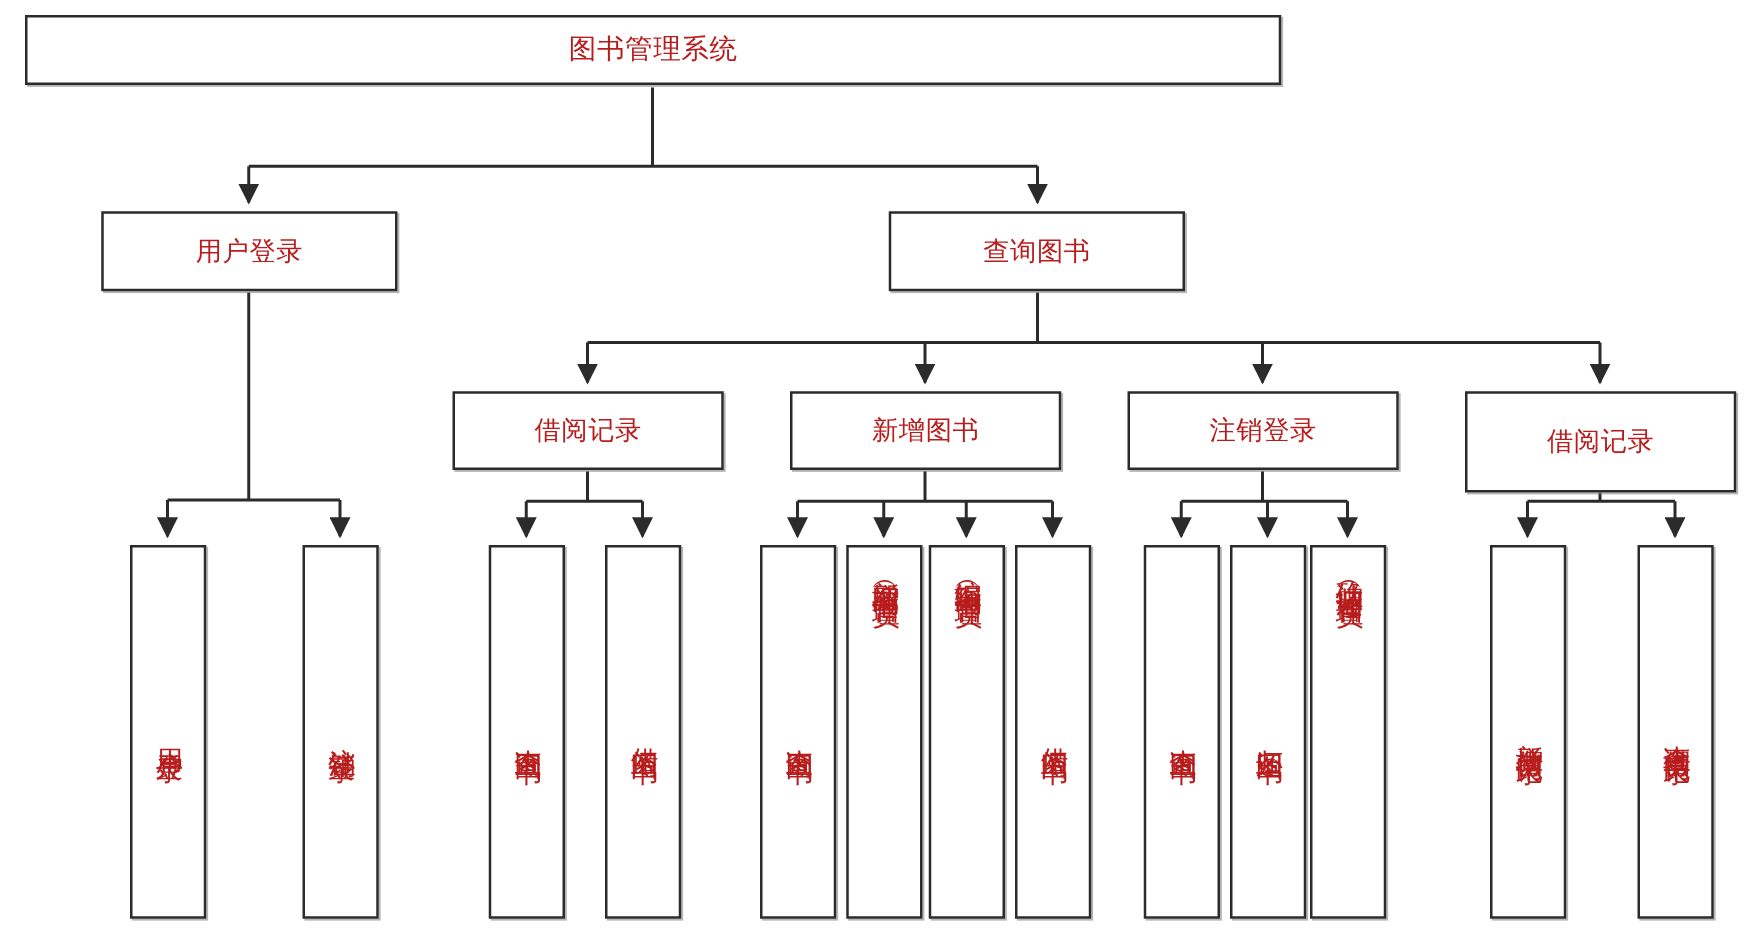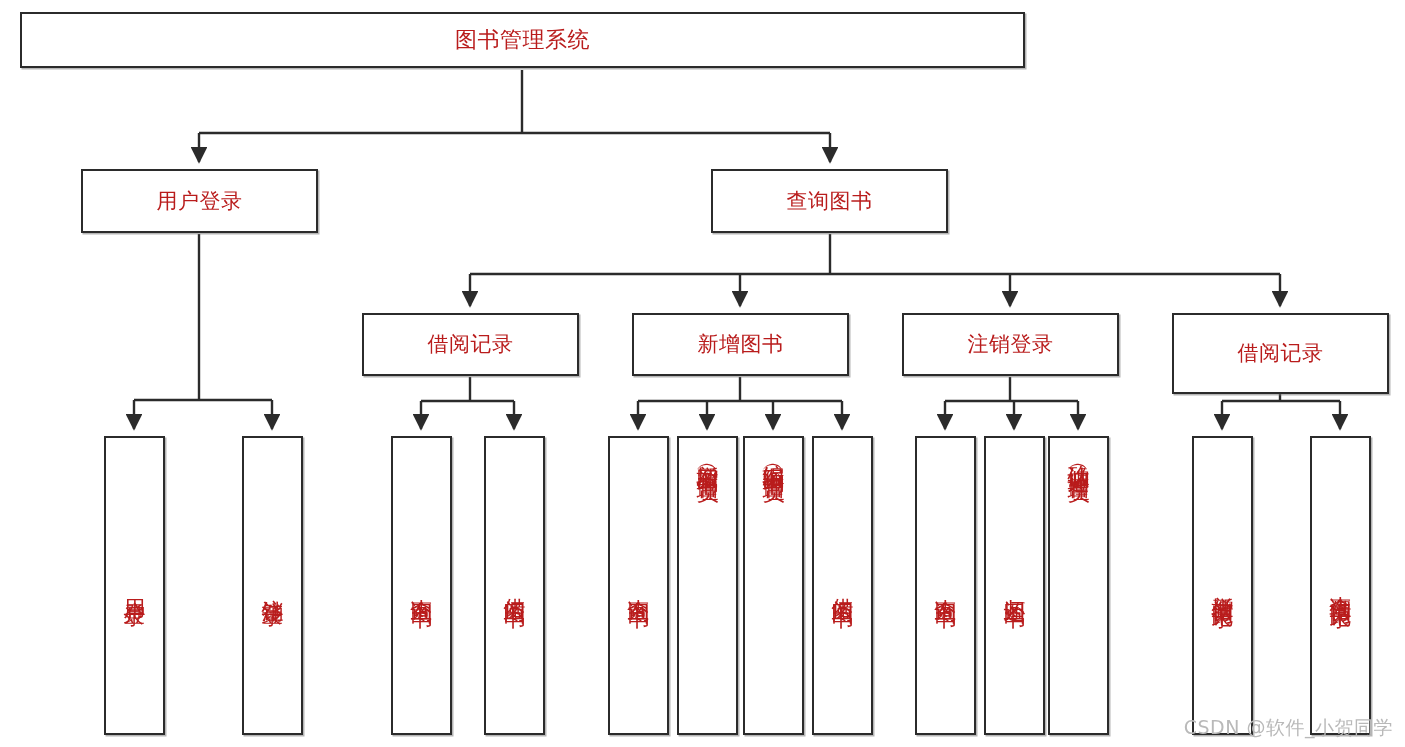--- a/index.html
+++ b/index.html
@@ -207,15 +207,14 @@
   </div>
 
   <div class="node vert centered" style="left:1192px; top:436px; width:61px; height:299px;">
     <span class="label">新增借阅记录</span>
   </div>
 
   <div class="node vert centered" style="left:1310px; top:436px; width:61px; height:299px;">
     <span class="label">查询借阅记录</span>
   </div>
 
-  <div id="watermark">CSDN @软件_小贺同学</div>
 
 </div>
 
 </body></html>

